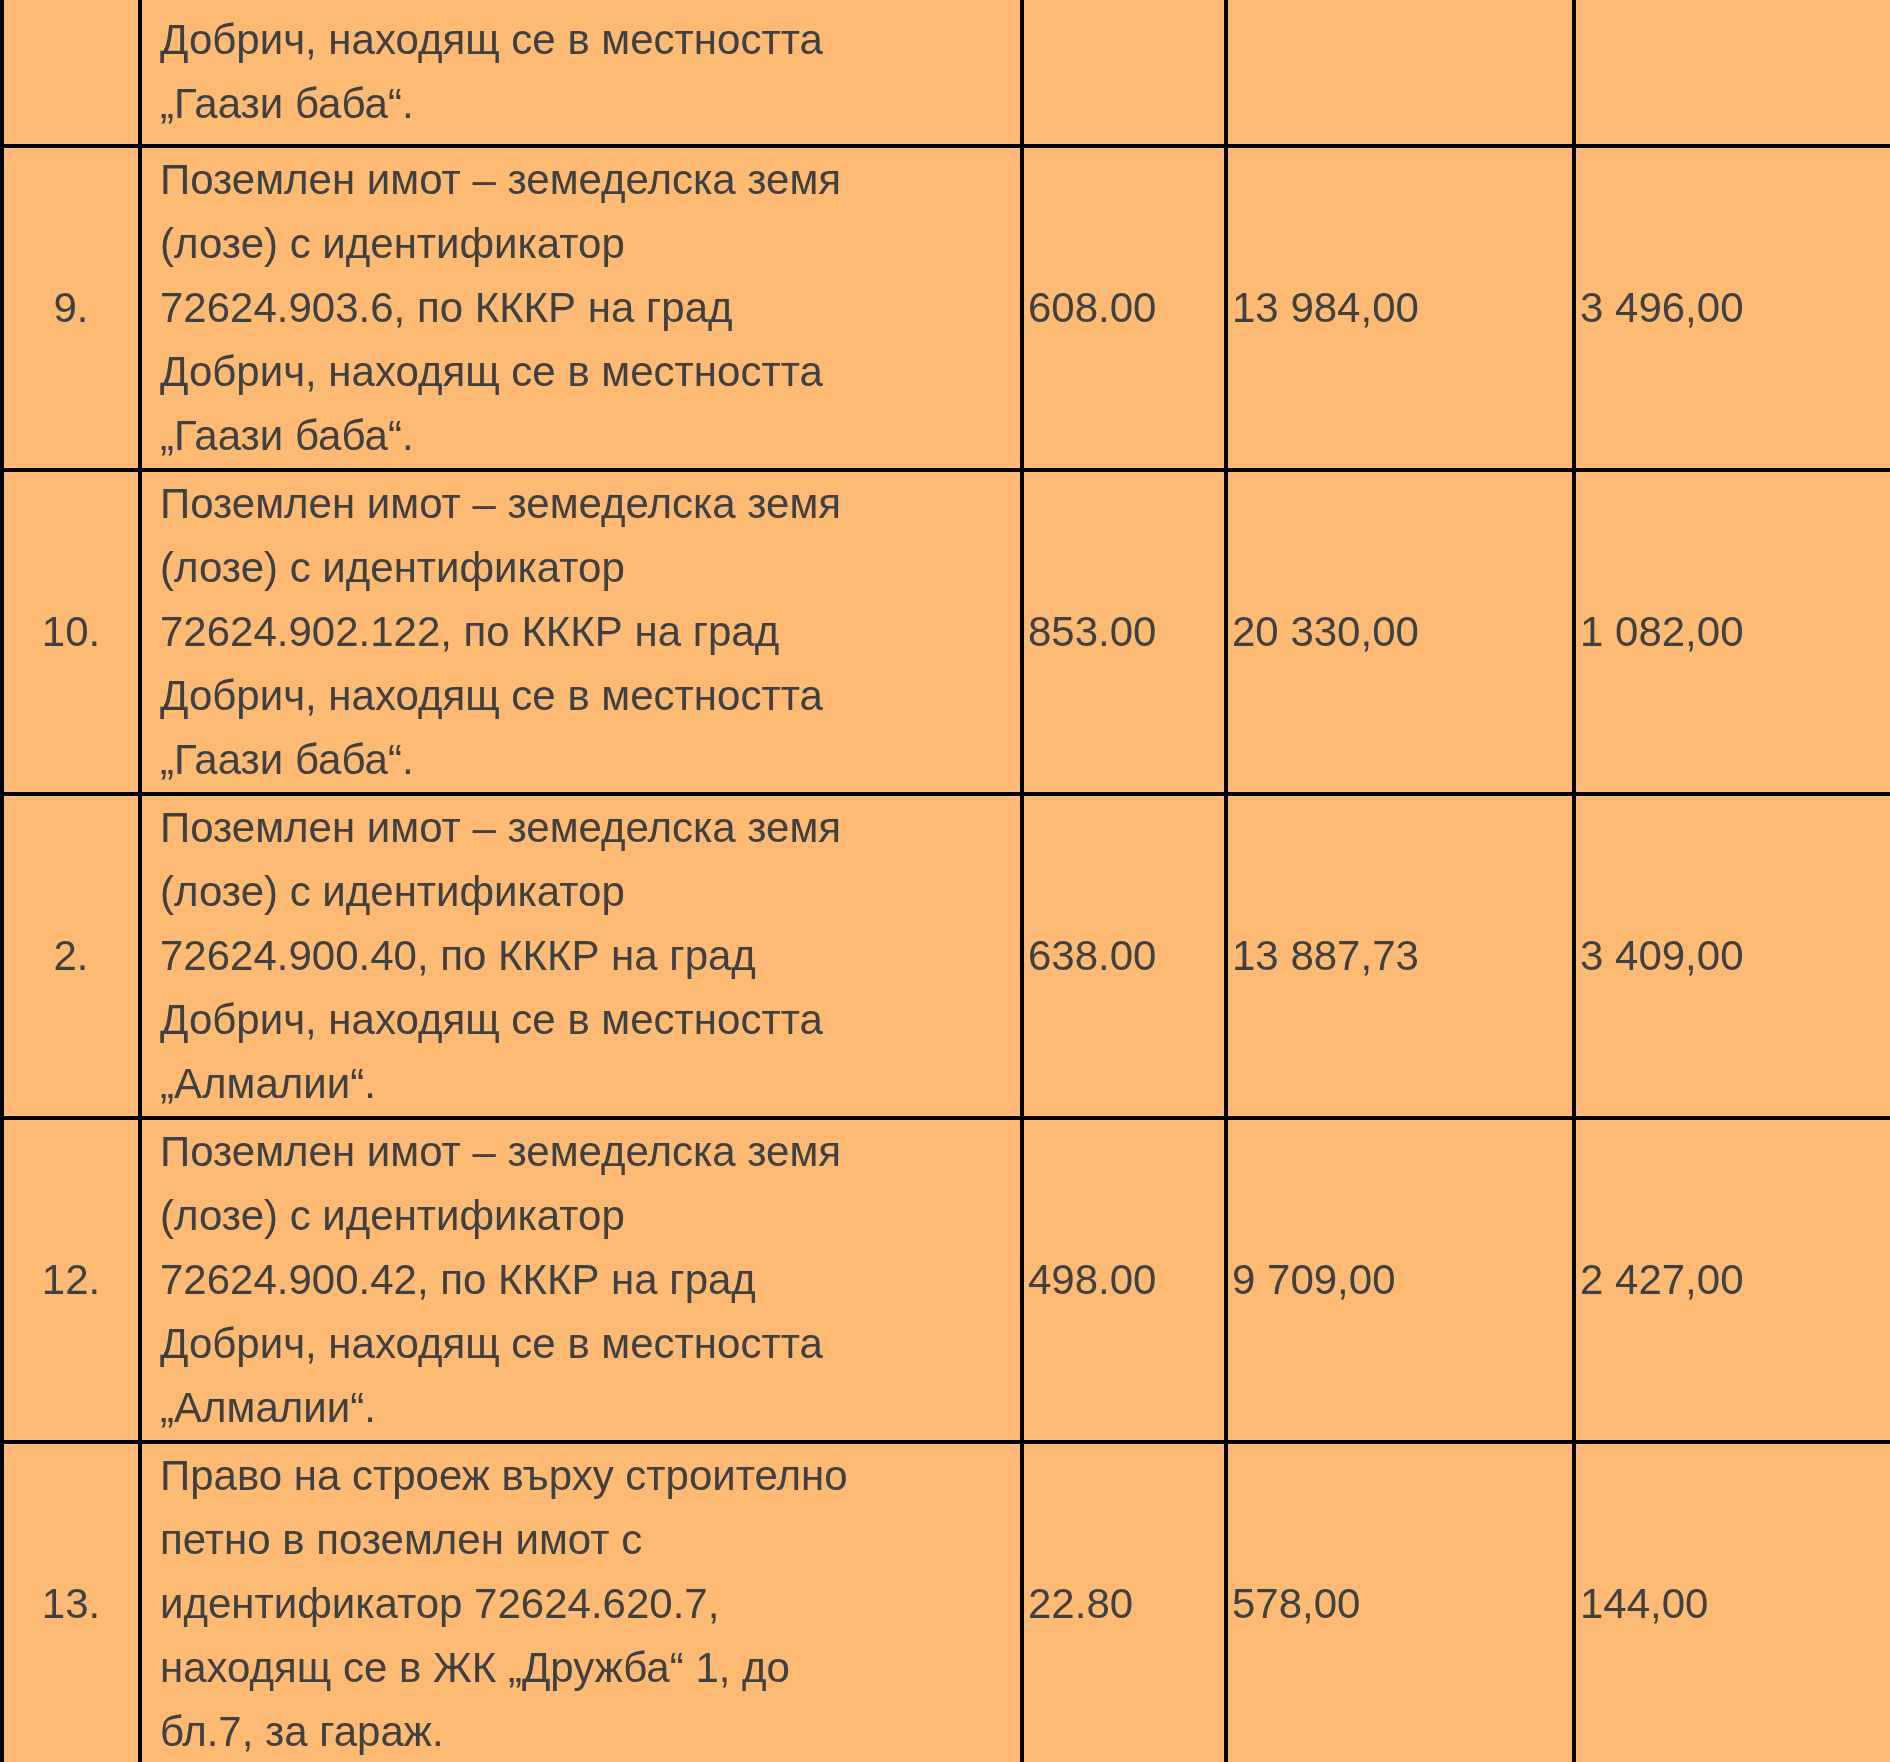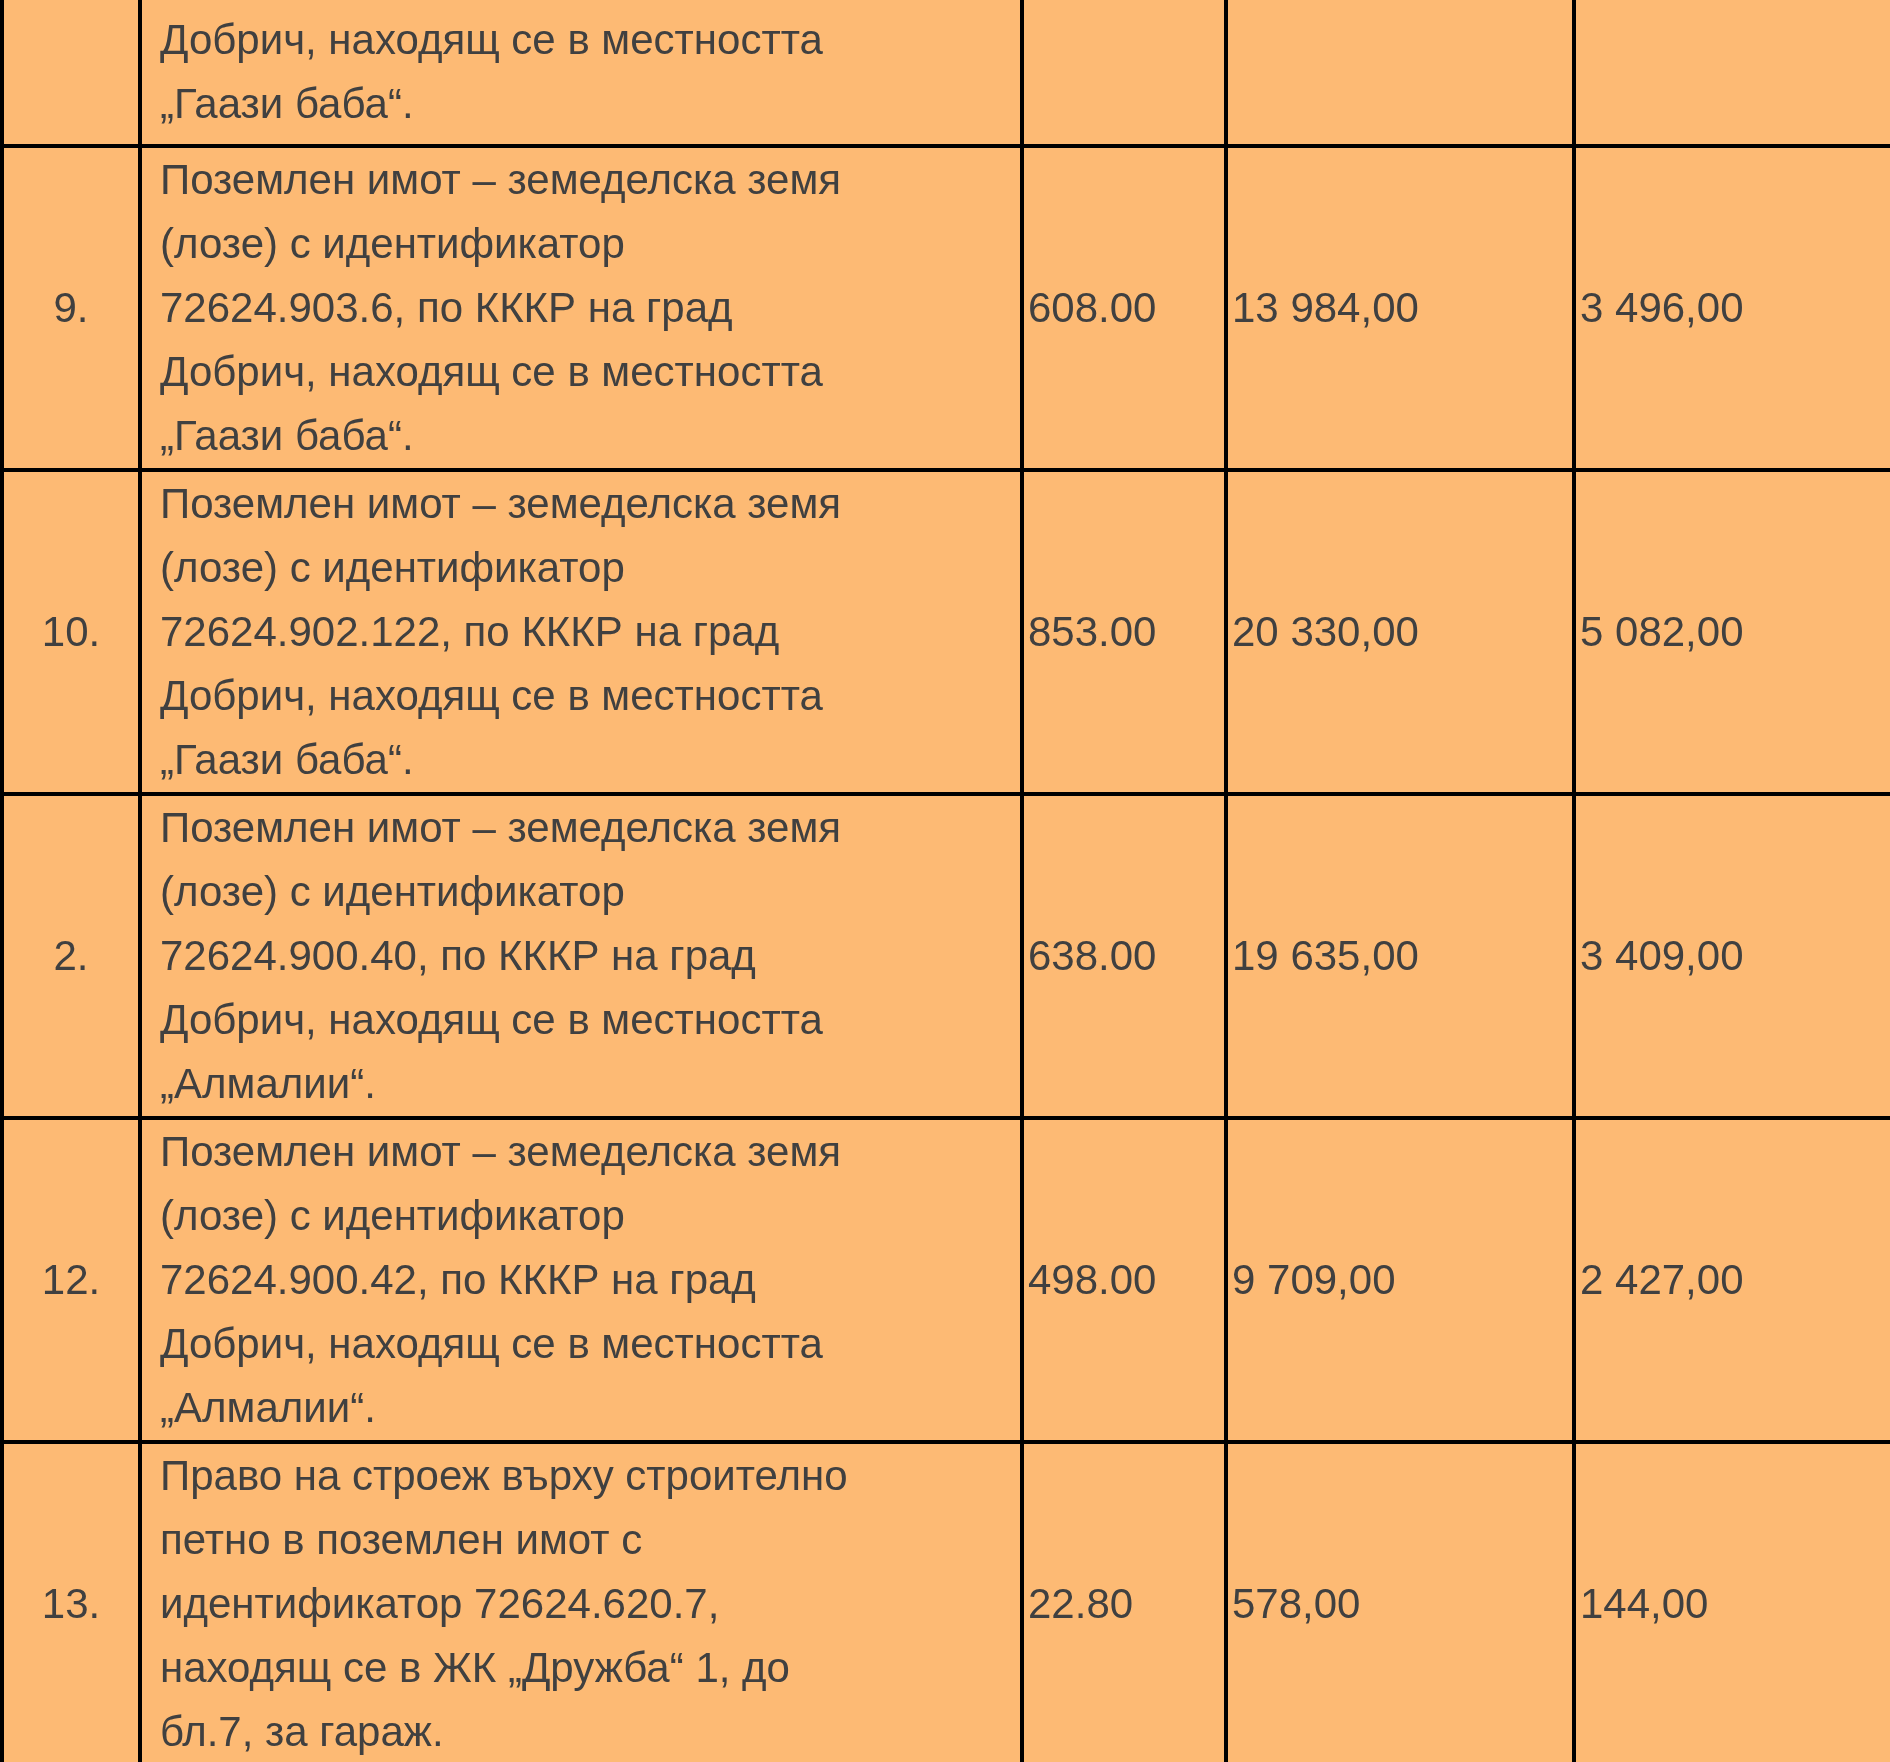--- a/index.html
+++ b/index.html
@@ -123,39 +123,39 @@
 Добрич, находящ се в местността
 „Гаази баба“.</span>
     </td>
     <td class="c-n3">
       <span>853.00</span>
     </td>
     <td class="c-n4">
       <span>20 330,00</span>
     </td>
     <td class="c-n5">
-      <span>5 082,00</span>
+      <span>1 082,00</span>
     </td>
   </tr>
         <tr>
     <td class="c-num">
       <span>2.</span>
     </td>
     <td class="c-desc">
       <span class="desc">Поземлен имот – земеделска земя
 (лозе) с идентификатор
 72624.900.40, по КККР на град
 Добрич, находящ се в местността
 „Алмалии“.</span>
     </td>
     <td class="c-n3">
       <span>638.00</span>
     </td>
     <td class="c-n4">
-      <span>19 635,00</span>
+      <span>13 887,73</span>
     </td>
     <td class="c-n5">
       <span>3 409,00</span>
     </td>
   </tr>
         <tr>
     <td class="c-num">
       <span>12.</span>
     </td>
     <td class="c-desc">

